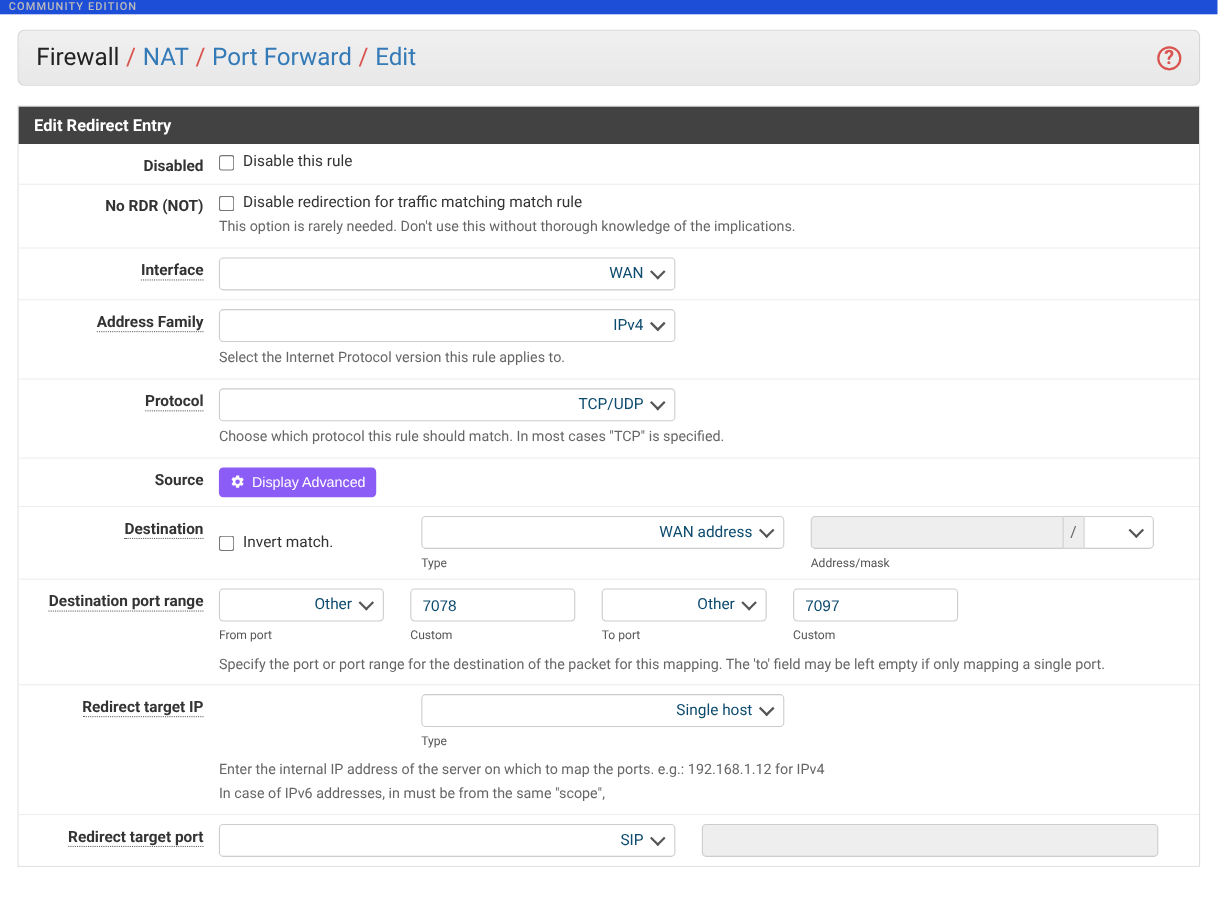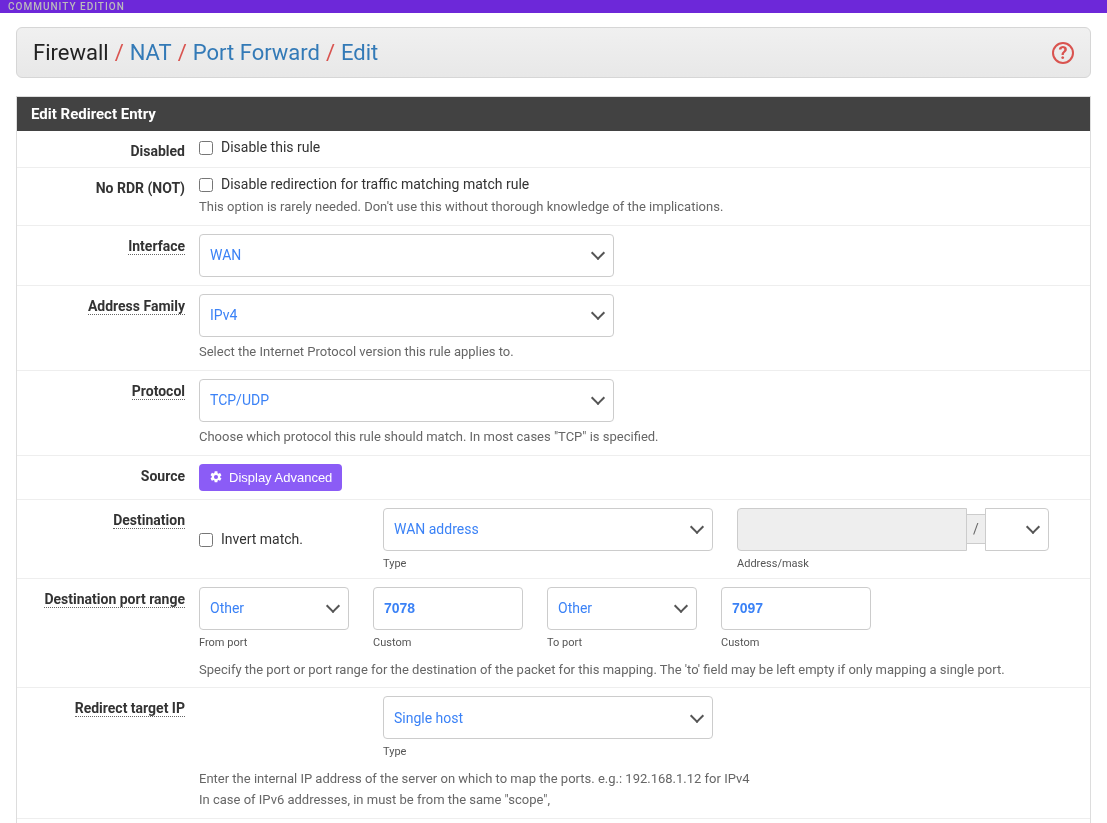--- a/index.html
+++ b/index.html
@@ -1,17 +1,17 @@
 <!DOCTYPE html>
 <html><head>
 <meta charset="utf-8">
 <style>
 * { box-sizing: border-box; margin: 0; padding: 0; }
 body { font-family: -apple-system, BlinkMacSystemFont, "Segoe UI", Roboto, Helvetica, Arial, sans-serif; font-size: 14px; color: #333; background: #fff; }
-.top-bar { background: #6d28d9; color: #bbb; font-size: 10px; letter-spacing: 1px; padding: 1px 8px; font-weight: 500; }
+.top-bar { background: #1d4ed8; color: #bbb; font-size: 10px; letter-spacing: 1px; padding: 1px 8px; font-weight: 500; }
 .page { padding: 14px 16px 40px 16px; }
 
 .breadcrumb-bar {
   background: linear-gradient(#f0f0f0,#e8e8e8);
   border: 1px solid #d6d6d6;
   border-radius: 6px;
   padding: 12px 16px;
   display: flex;
   align-items: center;
   justify-content: space-between;
@@ -32,38 +32,39 @@
 .row-label .ul { border-bottom: 1px dotted #666; cursor: help; }
 .row-content { flex: 1; min-width: 0; }
 
 .help-text { color: #666; margin-top: 6px; font-size: 13px; line-height: 1.45; }
 .sub-label { color: #555; font-size: 11px; margin-top: 6px; }
 
 .chk-line { display: flex; align-items: flex-end; gap: 8px; }
 input[type="checkbox"] { width: 14px; height: 14px; cursor: pointer; }
 
 .select, .text-input {
-  height: 43px;
+  height: 30px;
   border: 1px solid #ccc;
   border-radius: 4px;
   background: #fff;
   padding: 4px 28px 4px 10px;
   font-size: 14px;
-  color: #3b82f6;
+  color: #0c4a6e;
   position: relative;
+  justify-content: flex-end;
 }
 .select { cursor: pointer; display: inline-flex; align-items: center; position: relative; }
 .select::after {
   content: "";
   position: absolute; right: 10px; top: 50%;
   width: 8px; height: 8px;
   border-right: 2px solid #555; border-bottom: 2px solid #555;
   transform: translateY(-70%) rotate(45deg);
 }
-.text-input { padding-right: 10px; font-weight: bold; }
+.text-input { padding-right: 10px; }
 .text-input[data-disabled="true"] { background: #eee; }
 
 .btn-advanced {
   display: inline-flex; align-items: center; gap: 6px;
   background: #8b5cf6; color: #fff; border: none; border-radius: 4px;
   padding: 6px 10px; font-size: 13px; cursor: pointer;
 }
 .gear-icon {
   width: 14px; height: 14px;
 }

